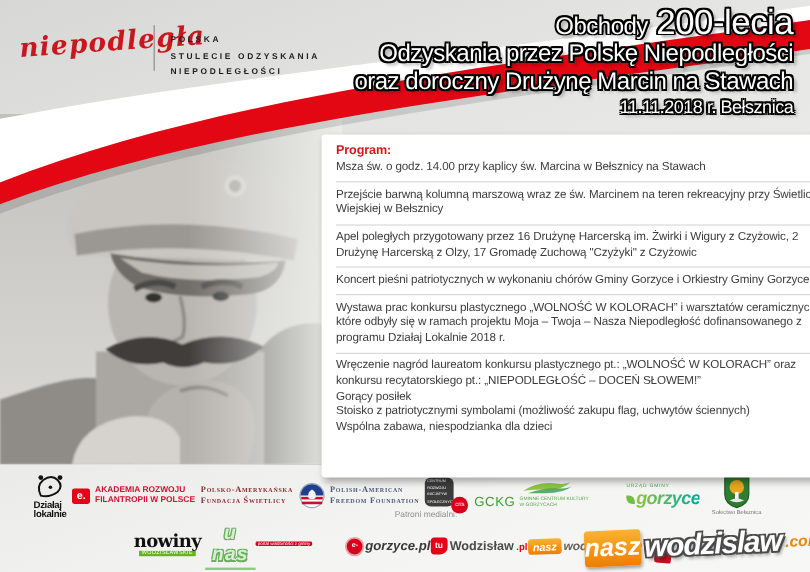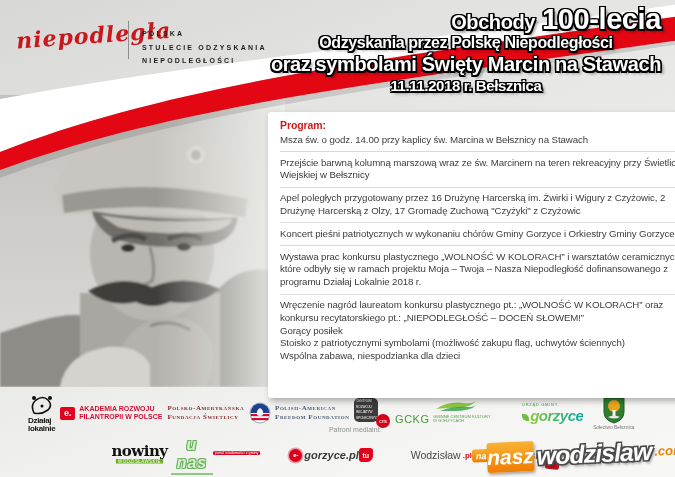--- a/index.html
+++ b/index.html
@@ -12,27 +12,27 @@
   .ribbon{position:absolute;left:0;top:0;z-index:2;pointer-events:none;}
   
   .brand-script{position:absolute;left:16px;top:22px;z-index:3;
     font-family:"DejaVu Serif",serif;font-style:italic;font-weight:bold;
     font-size:22px;color:#c8171d;transform:rotate(-4deg);letter-spacing:1px;}
   .brand-divider{position:absolute;left:128px;top:21px;width:1px;height:38px;background:#8d8d8b;z-index:3;}
   .brand-tagline{position:absolute;left:142px;top:27px;z-index:3;
     font-size:7px;font-weight:bold;letter-spacing:2.2px;line-height:1.95;color:#1d1d1b;}
   
   .title{position:absolute;right:14px;top:4px;z-index:4;text-align:right;line-height:1.04;}
-  .t-out{color:#fff;font-weight:bold;letter-spacing:-0.4px;
+  .t-out{color:#fff;font-weight:normal;letter-spacing:-0.4px;
     text-shadow:-1.5px -1.5px 0 #000,1.5px -1.5px 0 #000,-1.5px 1.5px 0 #000,1.5px 1.5px 0 #000,
-      0 -1.5px 0 #000,0 1.5px 0 #000,-1.5px 0 0 #000,1.5px 0 0 #000,3px 3px 3px rgba(0,0,0,.4);text-align:center;}
+      0 -1.5px 0 #000,0 1.5px 0 #000,-1.5px 0 0 #000,1.5px 0 0 #000,3px 3px 3px rgba(0,0,0,.4);}
   .t-line1{display:flex;justify-content:flex-end;align-items:baseline;gap:7px;}
   .t1a{font-size:20px;}
   .t1b{font-size:29px;}
-  .t2{font-size:16px;margin-top:1px;}
+  .t2{font-size:20px;margin-top:1px;}
   .t3{font-size:20px;margin-top:2px;}
   .t4{font-size:15px;margin-top:3px;}
   
   .program{position:absolute;left:268px;top:112px;width:431px;height:286px;z-index:4;
     background:#fff;border-radius:3px;box-shadow:2px 3px 6px rgba(0,0,0,.3);
     padding:7px 12px 6px 12px;box-sizing:border-box;overflow:hidden;
     font-size:9.7px;line-height:1.32;color:#3c3c3c;letter-spacing:-0.1px;}
   .p-head{color:#d01a1a;font-weight:bold;font-size:10.5px;margin:0 0 1px 0;}
   .p-head2{margin-top:7px;}
   .p-item{margin:0;}
@@ -82,21 +82,21 @@
   .egorzyce{align-items:flex-start;gap:0;}
   .eg-ribbon{background:#d6001c;color:#fff;font-size:6px;transform:scale(.62);transform-origin:0 100%;
     padding:0 3px;border-radius:2px;white-space:nowrap;}
   .eg-line{display:flex;align-items:center;gap:2px;}
   .eg-icon{width:13px;height:13px;background:#d6001c;border-radius:50%;color:#fff;font-size:6px;font-weight:bold;
     display:flex;align-items:center;justify-content:center;box-shadow:0 0 0 1.5px rgba(214,0,28,.35);}
   .eg-word{font-size:11px;font-weight:800;font-style:italic;color:#3a3a3a;}
   .tuw{gap:2px;}
   .tuw-icon{width:14px;height:14px;background:#e2001a;border-radius:3px 3px 6px 3px;color:#fff;
     font-size:7px;font-weight:bold;display:flex;align-items:center;justify-content:center;}
-  .tuw-word{font-size:10.5px;font-weight:normal;color:#4a4a4a;margin-left:36px;}
+  .tuw-word{font-size:10.5px;font-weight:bold;color:#4a4a4a;}
   .tuw-tld{font-size:8px;font-weight:bold;color:#e2001a;}
   .nasz-box{background:linear-gradient(180deg,#f9b233,#ef7d00);border-radius:3px;color:#fff;
     font-style:italic;font-weight:900;display:inline-flex;align-items:center;justify-content:center;}
   .nsm{gap:2px;}
   .nsm .nasz-box{width:28px;height:13px;font-size:9px;transform:rotate(-2deg);}
   .nsm-word{font-size:10px;font-style:italic;font-weight:800;color:#66615c;}
   .nsm-tld{font-size:6px;font-weight:bold;color:#ef7d00;}
   .nlg{position:absolute;left:487px;top:434px;width:185px;height:40px;z-index:3;
     display:flex;align-items:center;gap:3px;transform:rotate(-2.5deg);}
   .nlg .nasz-box{width:64px;height:30px;font-size:21px;box-shadow:1px 2px 3px rgba(0,0,0,.35);}
@@ -160,24 +160,24 @@
   <div class="brand-divider"></div>
   <div class="brand-tagline">
     <div>POLSKA</div>
     <div>STULECIE ODZYSKANIA</div>
     <div>NIEPODLEGŁOŚCI</div>
   </div>
 
   <div class="title">
     <div class="t-line1">
       <span class="t-out t1a">Obchody</span>
-      <span class="t-out t1b">100-lecia</span>
+      <span class="t-out t1b">200-lecia</span>
     </div>
     <div class="t-out t2">Odzyskania przez Polskę Niepodległości</div>
-    <div class="t-out t3">oraz symbolami Święty Marcin na Stawach</div>
+    <div class="t-out t3">oraz doroczny Drużynę Marcin na Stawach</div>
     <div class="t-out t4">11.11.2018 r. Bełsznica</div>
   </div>
 
   <section class="program">
     <div class="p-head">Program:</div>
     <p class="p-item">Msza św. o godz. 14.00 przy kaplicy św. Marcina w Bełsznicy na Stawach</p>
     <div class="p-div"></div>
     <p class="p-item">Przejście barwną kolumną marszową wraz ze św. Marcinem na teren rekreacyjny przy Świetlicy Wiejskiej w Bełsznicy</p>
     <div class="p-div"></div>
     <p class="p-item">Apel poległych przygotowany przez 16 Drużynę Harcerską im. Żwirki i Wigury z Czyżowic, 2 Drużynę Harcerską z Olzy, 17 Gromadę Zuchową "Czyżyki" z Czyżowic</p>

